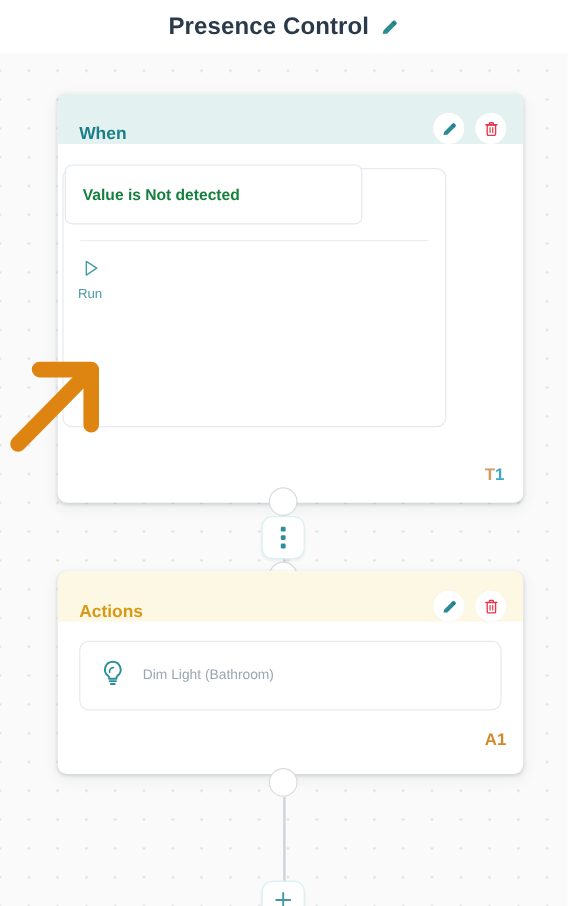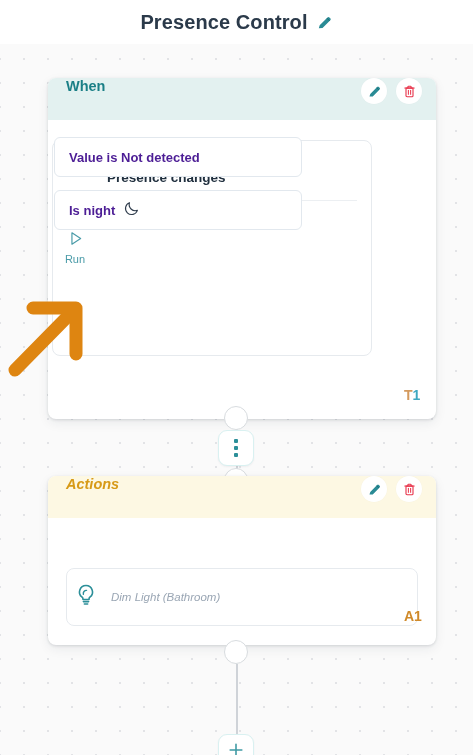--- a/index.html
+++ b/index.html
@@ -54,26 +54,26 @@
 
   
   .card {
     position: absolute;
     background: #ffffff;
     border-radius: 8px;
     box-shadow: 0 1px 3px rgba(30,40,60,0.14), 0 4px 12px rgba(30,40,60,0.07);
     overflow: hidden;
   }
   .card-when   { left: 48px; top: 34px;  width: 388px; height: 341px; }
-  .card-actions{ left: 48px; top: 432px; width: 388px; height: 169px; font-style: italic; }
+  .card-actions{ left: 48px; top: 432px; width: 388px; height: 169px; }
 
   .card-header {
     height: 42px;
     display: flex;
-    align-items: flex-start;
+    align-items: flex-end;
     padding: 0 14px 0 18px;
     box-sizing: border-box;
   }
   .hdr-when    { background: #e3f1f0; }
   .hdr-actions { background: #fdf8e3; }
 
   .card-title {
     font-size: 14.5px;
     font-weight: bold;
     flex: 1;
@@ -132,41 +132,41 @@
     position: absolute;
     left: 40px; top: 68px;
     font-size: 12.5px;
     color: #9aa6b4;
   }
 
   .cond-box {
     position: absolute;
     left: 54px;
     width: 248px;
-    height: 40px;
+    height: 50px;
     border: 1px solid #e2e8ee;
     border-radius: 6px;
     background: #ffffff;
     display: flex;
     align-items: center;
     gap: 8px;
     padding-left: 14px;
     box-sizing: border-box;
     font-size: 13px;
     font-weight: bold;
-    color: #4c1d95;
+    color: #15803d;
     cursor: pointer;
   }
   .cond-1 { top: 93px; }
   .cond-2 { top: 146px; }
 
   
   .run-ctl {
     position: absolute;
-    left: 55px; top: 185px;
+    left: 55px; top: 170px;
     width: 40px;
     display: flex;
     flex-direction: column;
     align-items: center;
     gap: 1px;
     cursor: pointer;
   }
   .run-label {
     font-size: 11px;
     color: #4a9ba8;
@@ -180,22 +180,21 @@
   }
   .tag-t1 { left: 404px; top: 343px; }
   .tag-t1 .t-a { color: #d49a5e; }
   .tag-t1 .t-b { color: #3ea8c0; }
   .tag-a1 { left: 404px; top: 564px; color: #d08a2a; }
 
   
   .inner-action {
     left: 18px; top: 58px; width: 352px; height: 58px;
     display: flex; align-items: center; gap: 12px;
-    padding-left: 6px;
-    margin-top: 34px;
+    padding-left: 14px;
   }
 
   
   .conn-line {
     position: absolute;
     width: 2px;
     background: #cfd3d8;
     left: 235.5px;
   }
   .line-1 { top: 374px; height: 62px; }
@@ -304,28 +303,20 @@
       </span>
     </div>
     <div class="divider"></div>
   </div>
 
 
   <div class="cond-box cond-1">
     <span>Value is Not detected</span>
   </div>
 
-  <div class="cond-box cond-2">
-    <span>Is night</span>
-    <span>
-      <svg width="17" height="17" viewBox="0 0 24 24" fill="none">
-        <path d="M20.3 14.6A8.6 8.6 0 0 1 9.2 3.8a8.6 8.6 0 1 0 11.1 10.8z" stroke="#2f3c4c" stroke-width="1.6" stroke-linejoin="round"></path>
-      </svg>
-    </span>
-  </div>
 
   <div class="run-ctl">
     <span>
       <svg width="19" height="19" viewBox="0 0 24 24" fill="none">
         <path d="M7.5 4.8L18.5 12 7.5 19.2V4.8z" stroke="#4a9ba8" stroke-width="1.5" stroke-linejoin="round"></path>
       </svg>
     </span>
     <span class="run-label">Run</span>
   </div>
 

